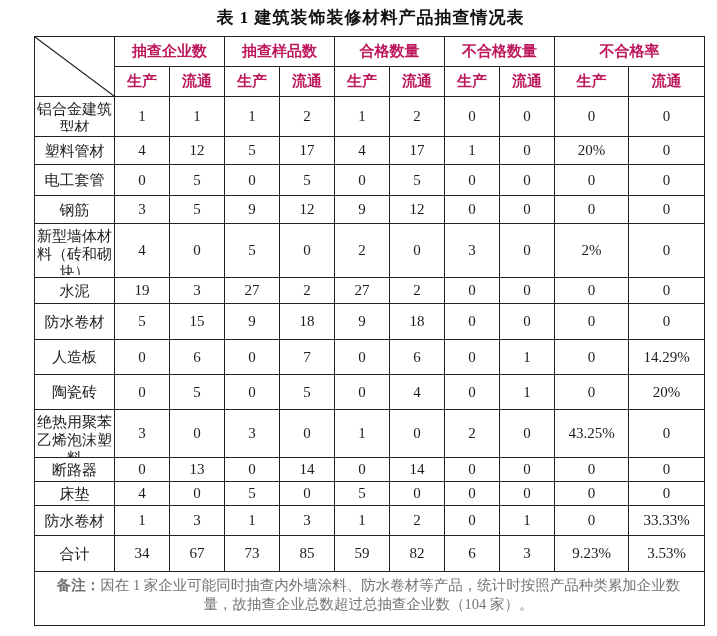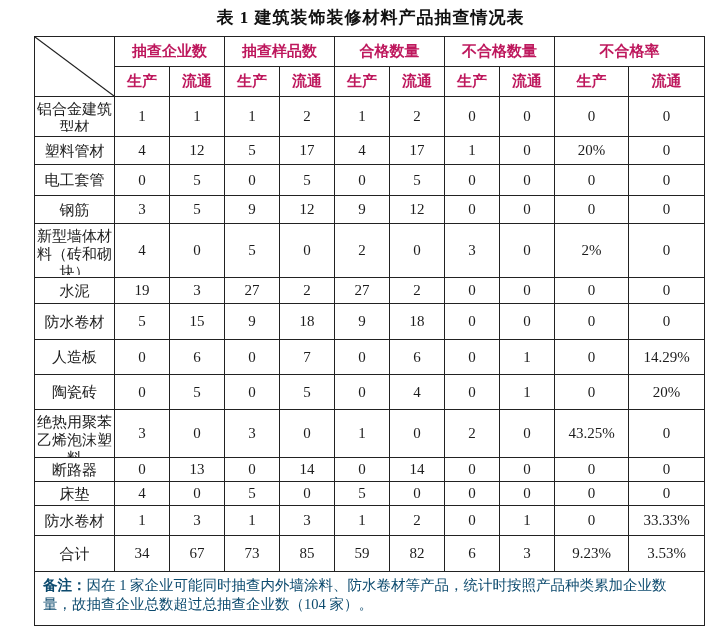--- a/index.html
+++ b/index.html
@@ -49,26 +49,26 @@
   .r8{height:35px}.r9{height:47px}.r10{height:24px}.r11{height:24px}
   .r12{height:30px}.r13{height:36px}
   
   .r0 td.label,.r4 td.label,.r9 td.label{vertical-align:top;margin-top:40px;}
   .r0 .inner,.r4 .inner,.r9 .inner{overflow:hidden;padding-top:3px;}
   .r0 .inner{height:35px;}
   .r4 .inner{height:51px;}
   .r9 .inner{height:47px;}
   tfoot td.note{
     height:45px;
-    text-align:left;
+    text-align:center;
     vertical-align:top;
     padding:4px 10px 4px 8px;
     font-size:14.5px;
     line-height:19px;
-    color:#0c4a6e;
+    color:#737373;
   }
   .note-label{font-weight:bold;}
 </style>
 </head>
 <body>
 
 <div class="page">
   <div class="title">表 1  建筑装饰装修材料产品抽查情况表</div>
 
   <table class="tbl">

